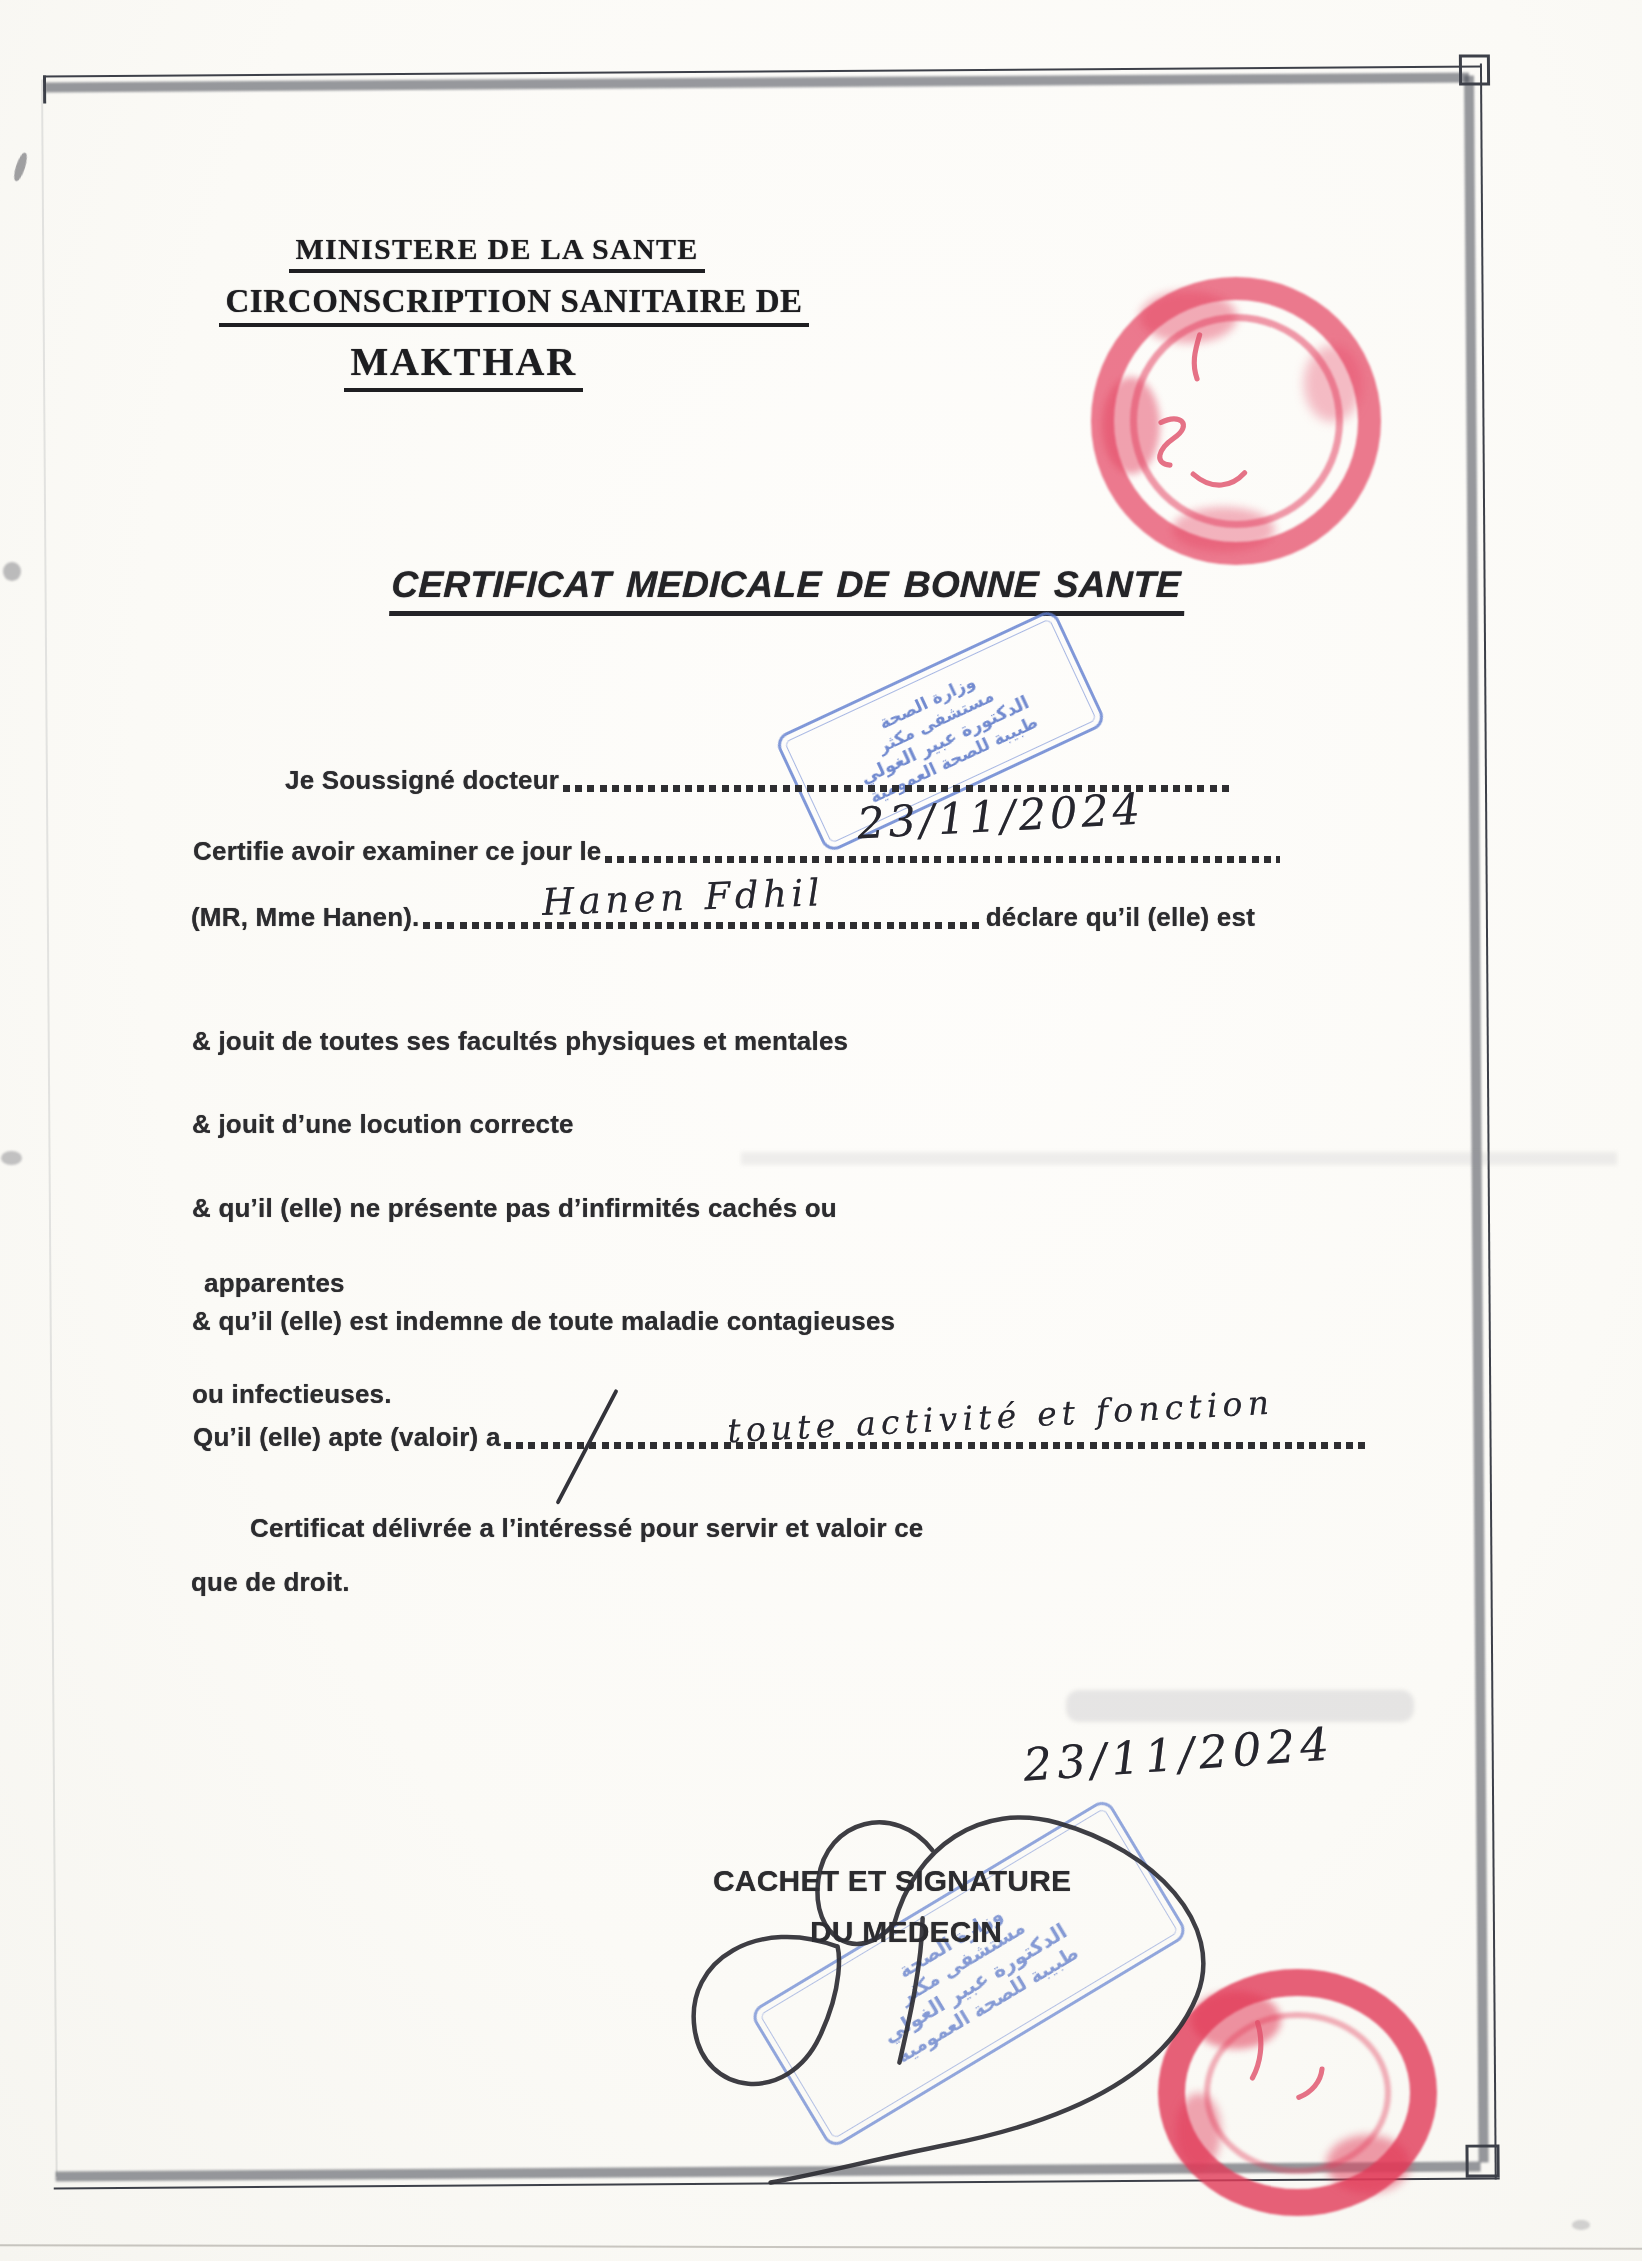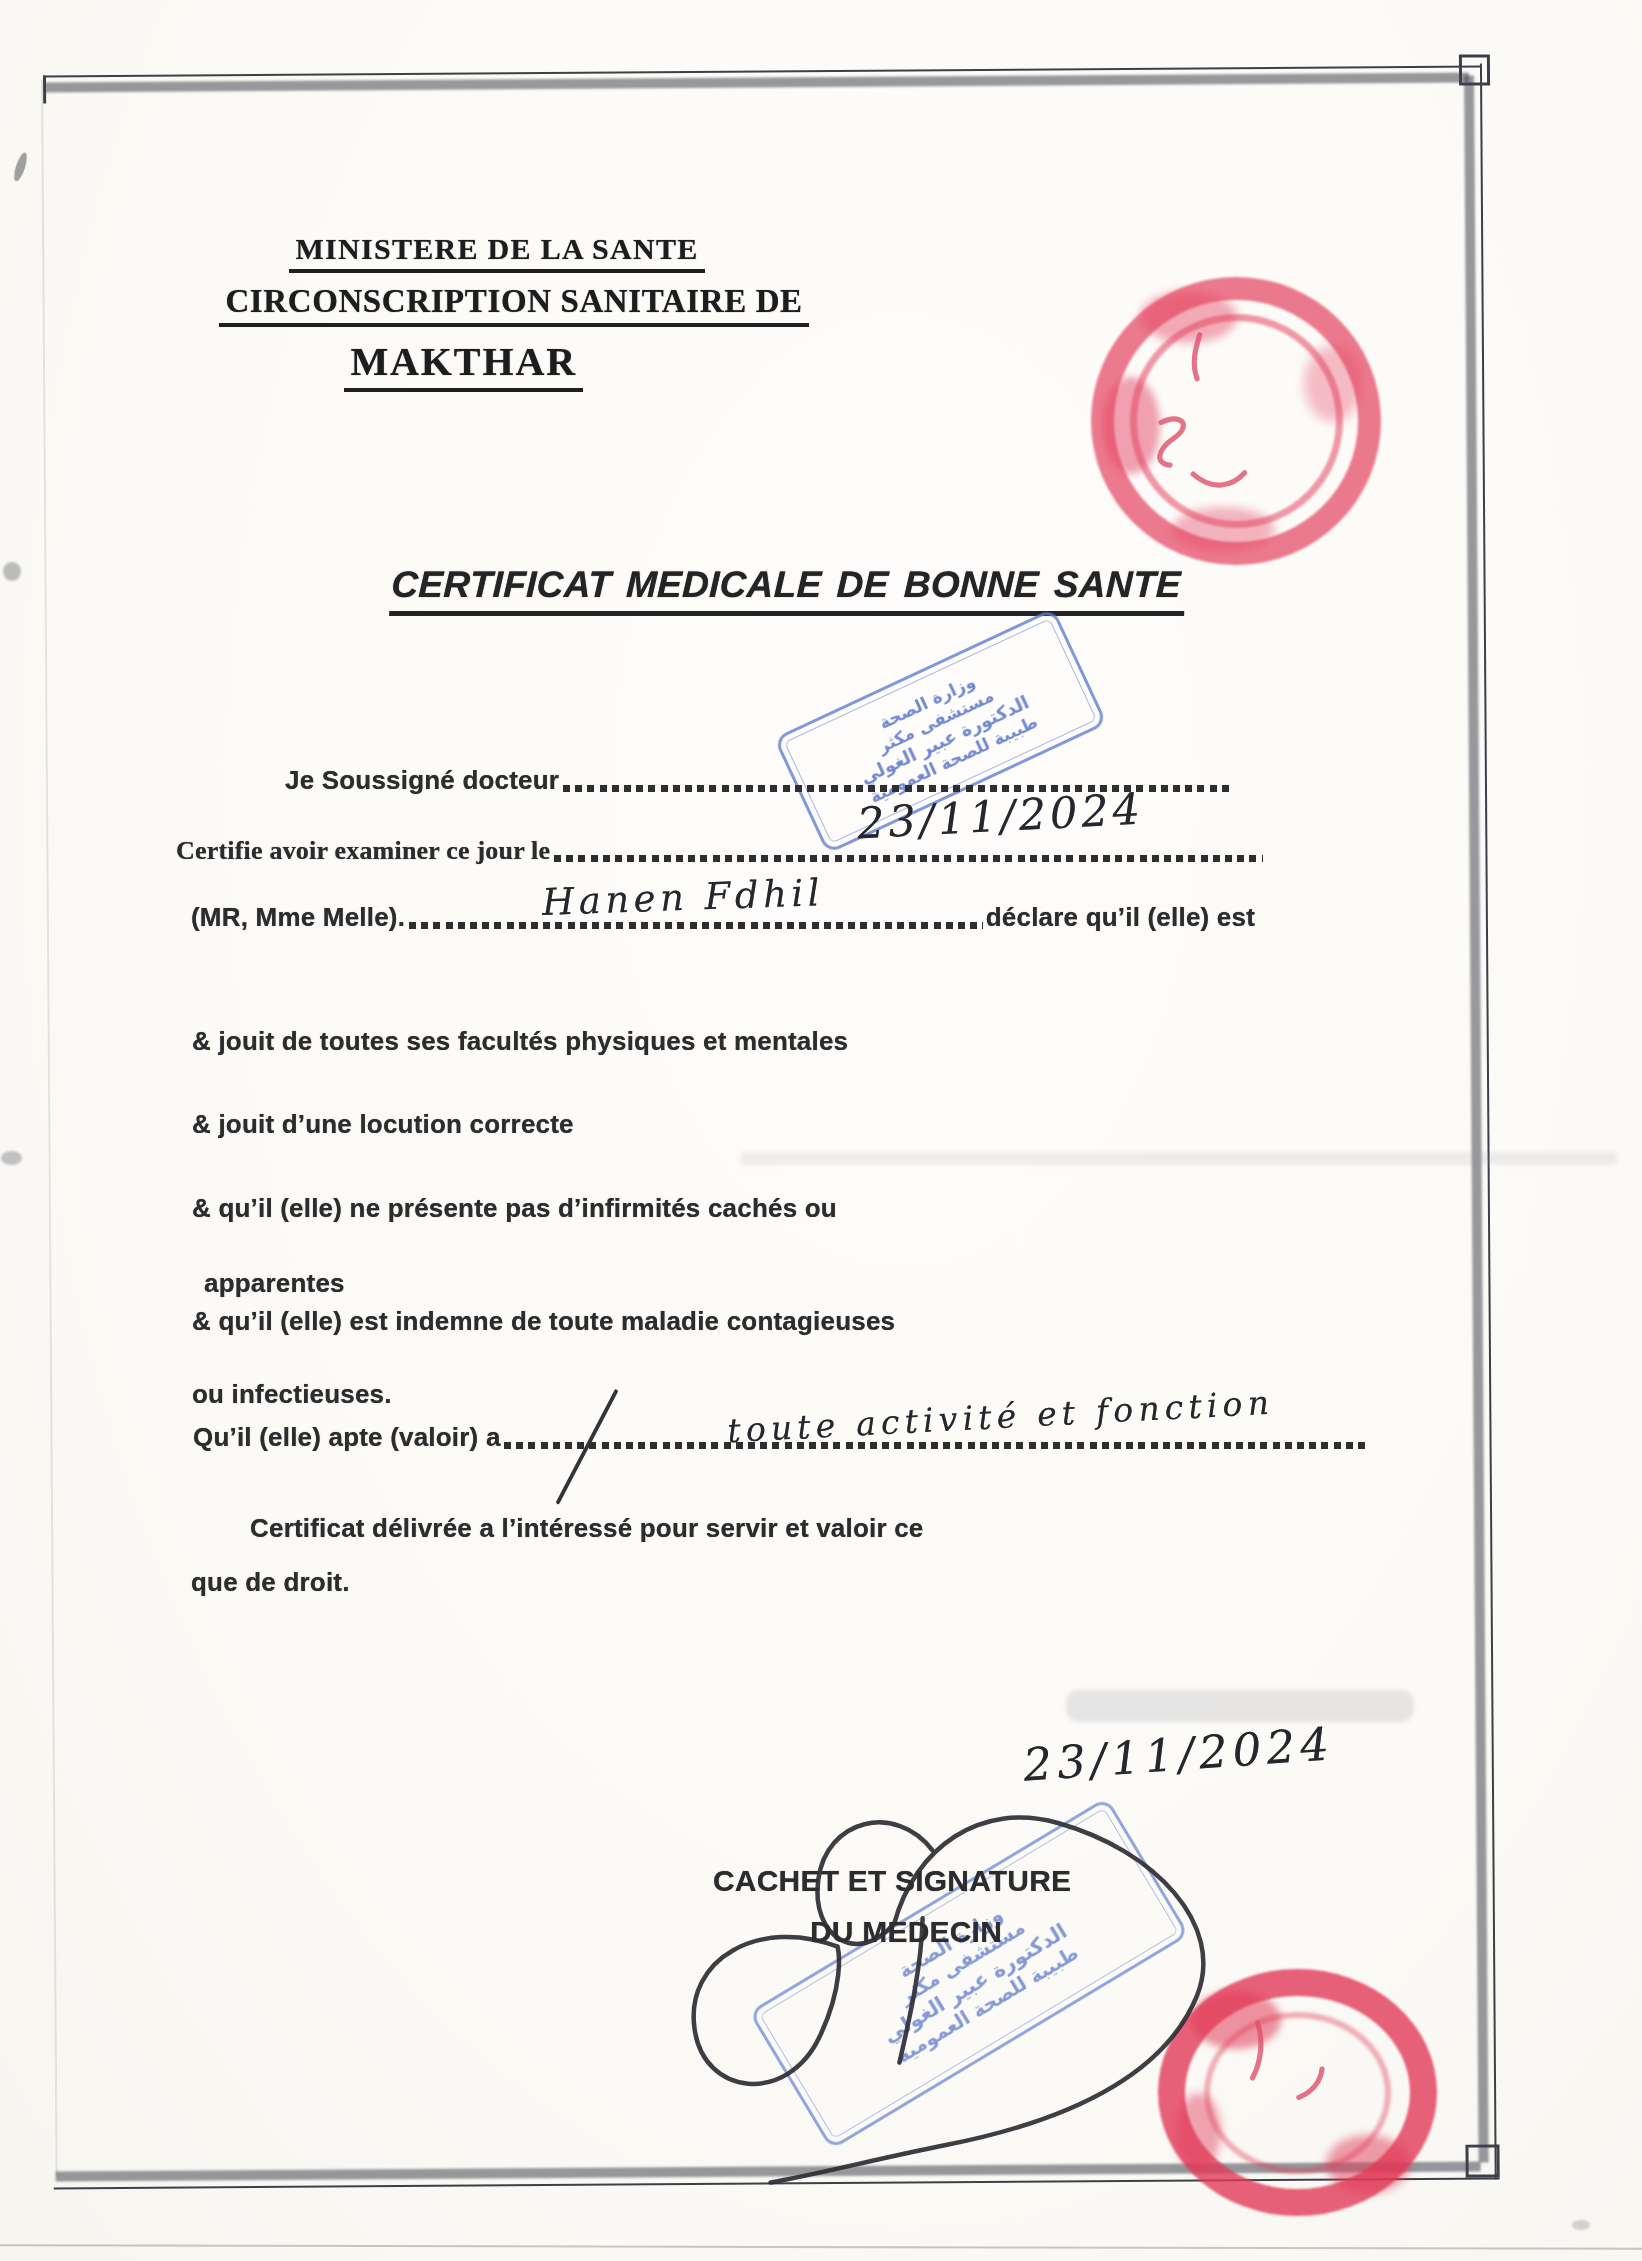--- a/index.html
+++ b/index.html
@@ -79,28 +79,28 @@
     <span class="arline" dir="rtl" style="font-size:17px;">مستشفى مكثر</span>
     <span class="arline" dir="rtl" style="font-size:18px;">الدكتورة عبير الغولي</span>
     <span class="arline" dir="rtl" style="font-size:17px;">طبيبة للصحة العمومية</span>
   </div>
 
   <div class="abs row" style="left:285px;top:765px;width:950px;">
     <span class="bt">Je Soussigné docteur</span>
     <span class="dots"></span>
   </div>
 
-  <div class="abs row" style="left:176px;top:836px;width:1090px;font-family:Liberation Serif, serif;">
+  <div class="abs row" style="left:193px;top:836px;width:1090px;">
     <span class="bt">Certifie avoir examiner ce jour le</span>
     <span class="dots"></span>
   </div>
   <div class="abs hand" style="left:857px;top:791px;font-size:43px;letter-spacing:3.9px;transform:rotate(-3deg);">23/11/2024</div>
 
   <div class="abs row" style="left:191px;top:902px;width:1064px;">
-    <span class="bt">(MR, Mme Melle).</span>
+    <span class="bt">(MR, Mme Hanen).</span>
     <span class="dots" style="min-width:232px;"></span>
     <span class="bt">déclare qu’il (elle) est</span>
   </div>
   <div class="abs hand" style="left:542px;top:876px;font-size:37px;letter-spacing:4.5px;transform:rotate(-2deg);">Hanen Fdhil</div>
 
   <div class="abs bt" style="left:192px;top:1026px;">&amp; jouit de toutes ses facultés physiques et mentales</div>
   <div class="abs bt" style="left:192px;top:1109px;">&amp; jouit d’une locution correcte</div>
   <div class="abs bt" style="left:192px;top:1193px;">&amp; qu’il (elle) ne présente pas d’infirmités cachés ou</div>
   <div class="abs bt" style="left:204px;top:1268px;">apparentes</div>
   <div class="abs bt" style="left:192px;top:1306px;">&amp; qu’il  (elle) est indemne de toute maladie contagieuses</div>

